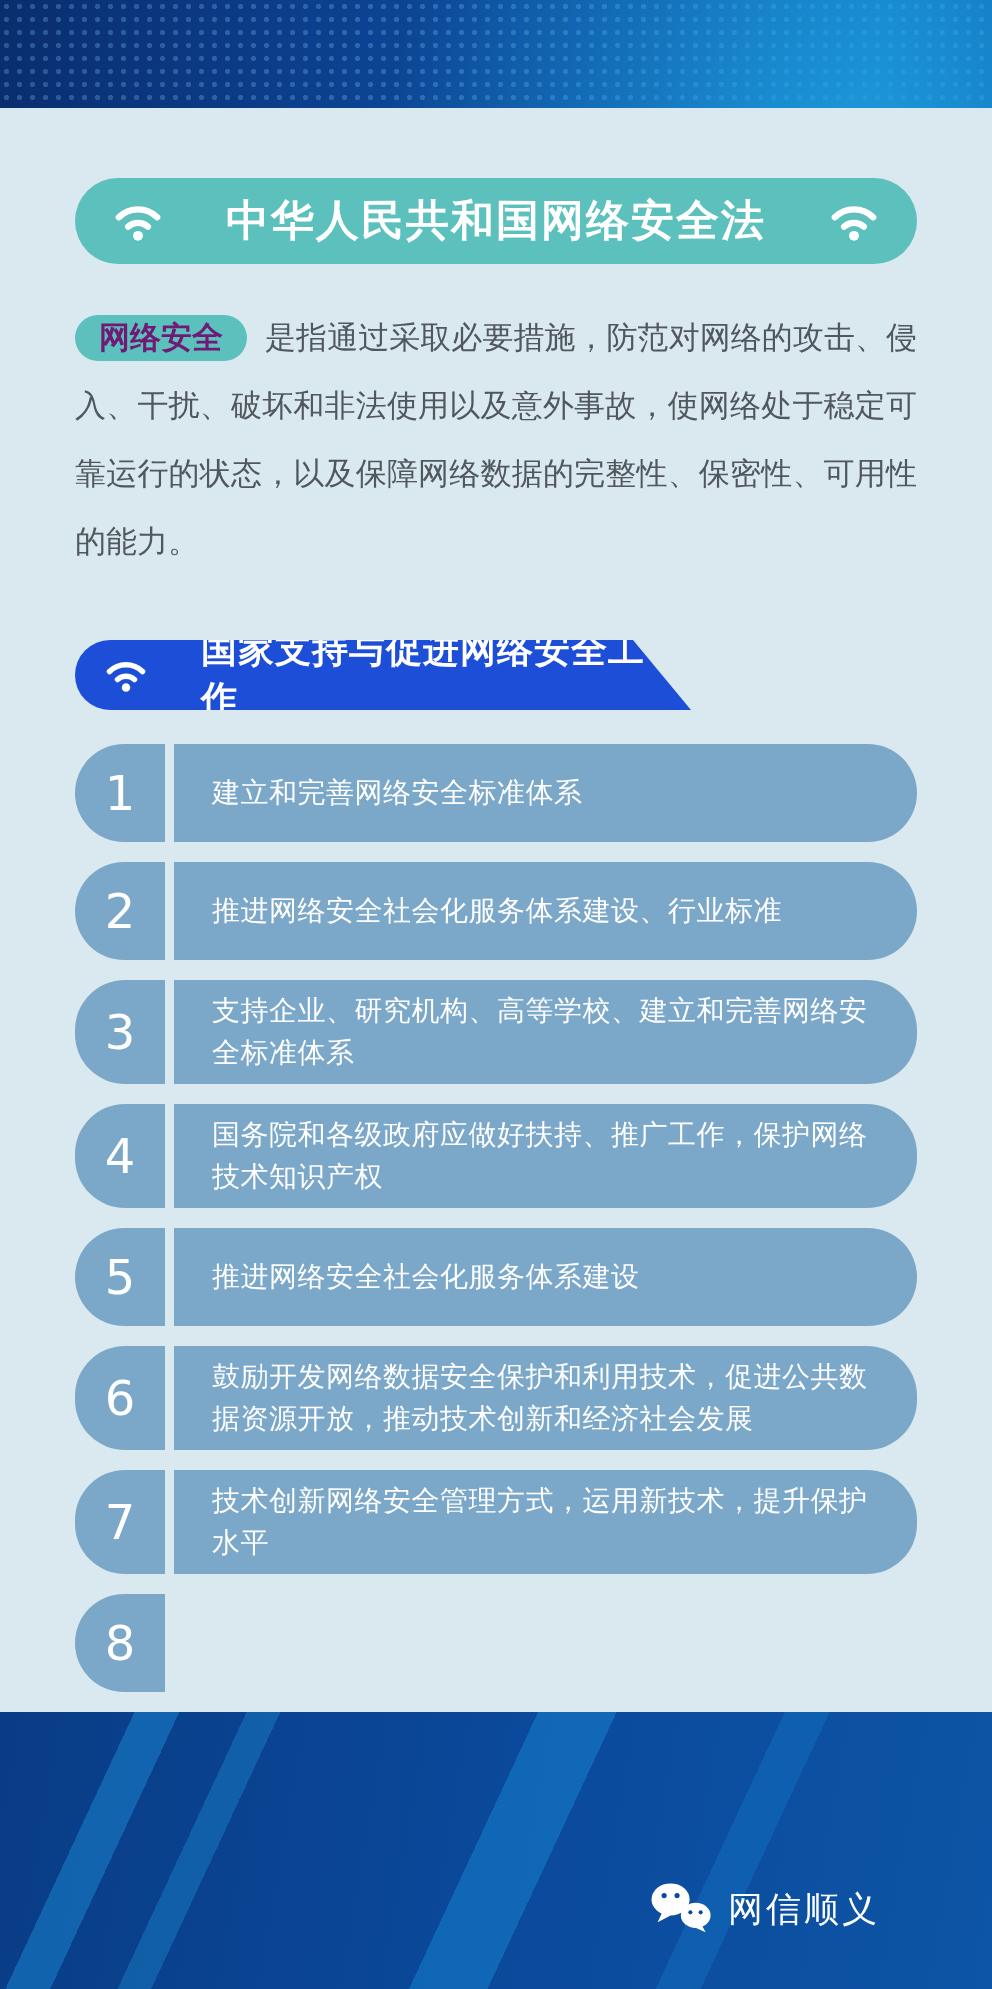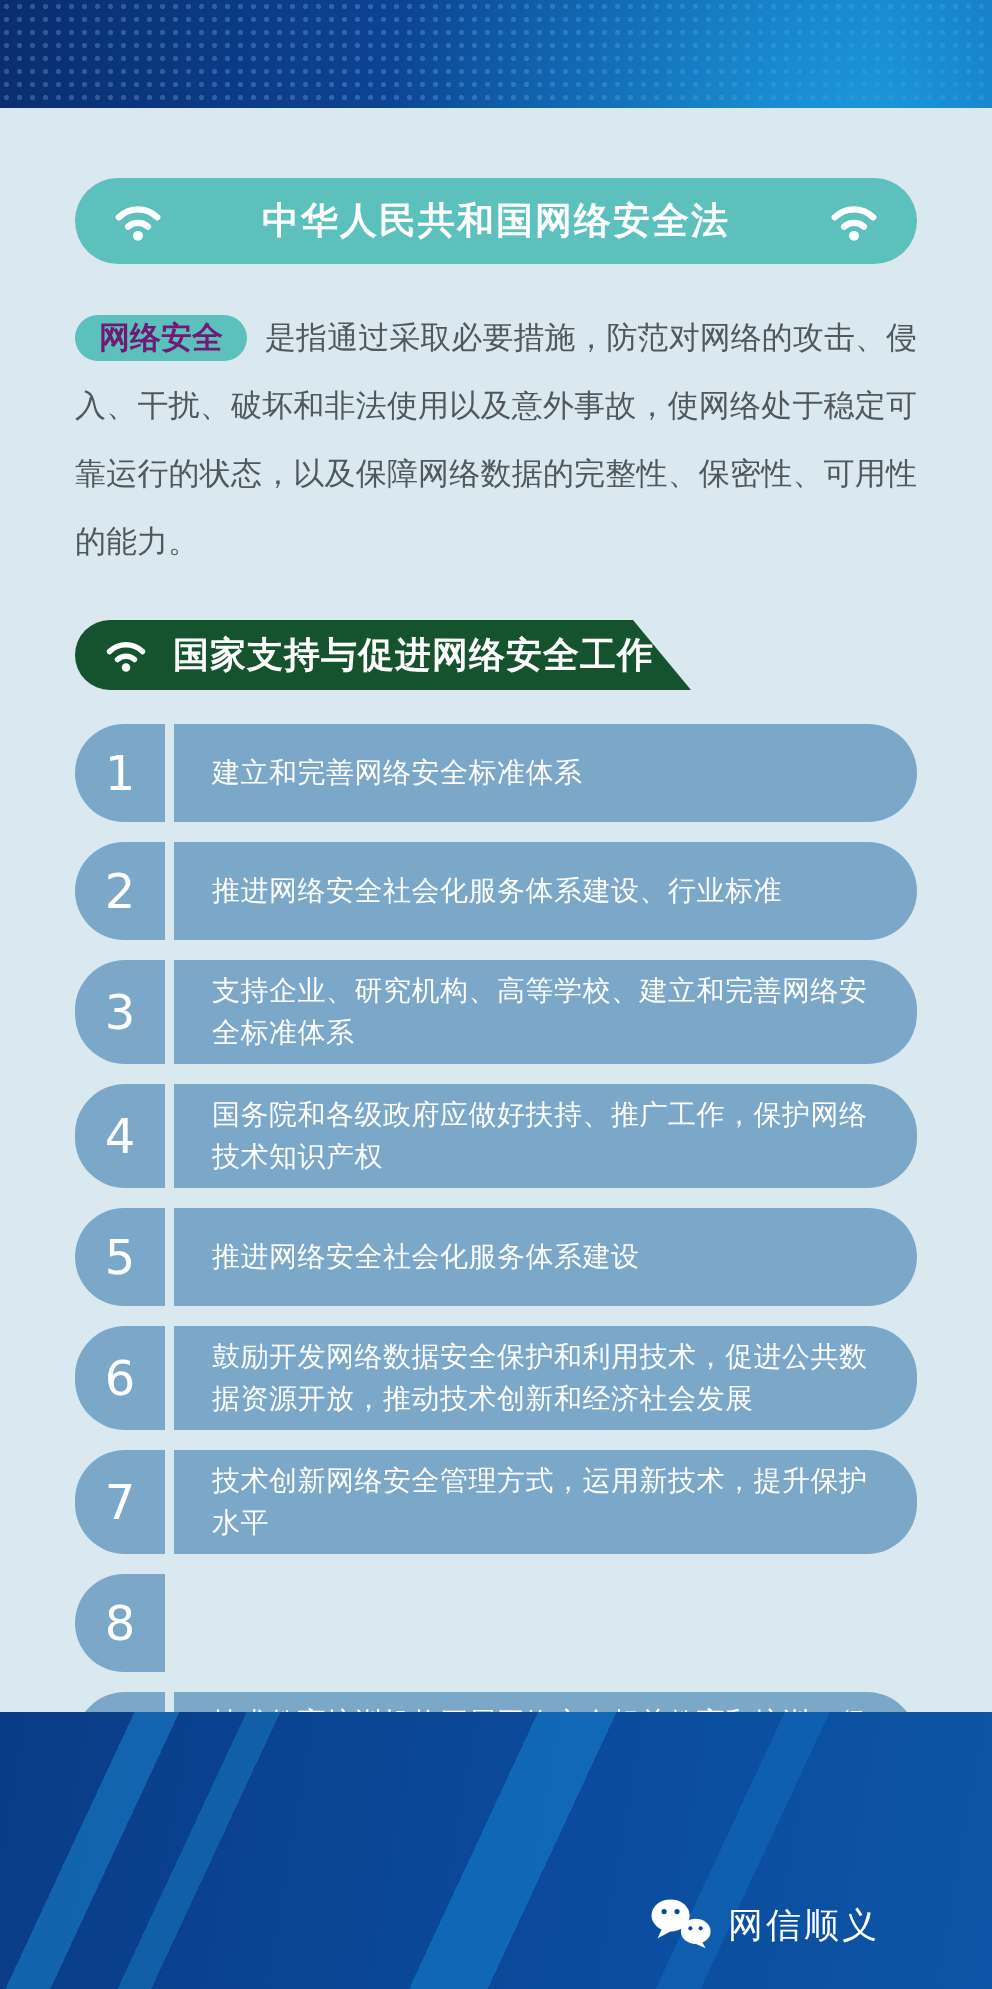--- a/index.html
+++ b/index.html
@@ -32,48 +32,48 @@
     height:86px;
     background:#5cc0bc;
     border-radius:44px;
     display:flex;align-items:center;
     padding:0 34px;
     box-sizing:border-box;
   }
   .title-banner .wifi{flex:0 0 auto;}
   .title-text{
     flex:1 1 auto;text-align:center;
-    color:#ffffff;font-size:37px;font-weight:bold;
+    color:#ffffff;font-size:43px;font-weight:bold;
     letter-spacing:2px;
   }
   
   .intro{
     margin-top:40px;
     font-size:31px;line-height:68px;
     color:#51585d;
     text-align:justify;
   }
   .intro-badge{
     display:inline-block;
     background:#5cc0bc;color:#701a75;
     font-size:31px;font-weight:bold;
     line-height:46px;padding:0 24px;
     border-radius:26px;
     margin-right:18px;
     vertical-align:baseline;
   }
   
   .section-banner{
-    margin-top:44px;
+    margin-top:64px;
     width:616px;height:70px;
-    background:#14532d;
+    background:#1d4ed8;
     border-radius:36px 0 0 36px;
     clip-path:polygon(0 0, calc(100% - 58px) 0, 100% 100%, 0 100%);
     display:flex;align-items:center;
-    padding:0 26px;box-sizing:border-box;
+    padding:0 26px;box-sizing:border-box;gap:28px;
   }
   .section-title{
     color:#fff;font-size:36px;font-weight:bold;
     margin-left:22px;letter-spacing:1px;
   }
   
   .support-list{
     margin-top:34px;
     display:flex;flex-direction:column;gap:20px;
   }
@@ -99,21 +99,21 @@
   
   .band-bottom{
     position:relative;
     flex:0 0 277px;height:277px;
     background:
       linear-gradient(115deg, rgba(0,0,0,0) 12%, rgba(25,130,205,.55) 12% 16%, rgba(0,0,0,0) 16% 22%, rgba(30,150,215,.35) 22% 25%, rgba(0,0,0,0) 25%),
       linear-gradient(115deg, rgba(0,0,0,0) 48%, rgba(22,140,215,.45) 48% 55%, rgba(0,0,0,0) 55% 70%, rgba(18,110,190,.5) 70% 74%, rgba(0,0,0,0) 74%),
       linear-gradient(100deg,#093c86 0%,#0b4a9c 55%,#0d55a6 100%);
   }
   .brand{
-    position:absolute;right:112px;bottom:36px;
+    position:absolute;right:112px;bottom:52px;
     display:flex;align-items:center;gap:14px;margin-top:20px;
   }
   .brand-text{color:#ffffff;font-size:35px;letter-spacing:3px;}
   .wifi{display:block;}
 </style>
 </head>
 <body>
 
 <div class="page">
 

